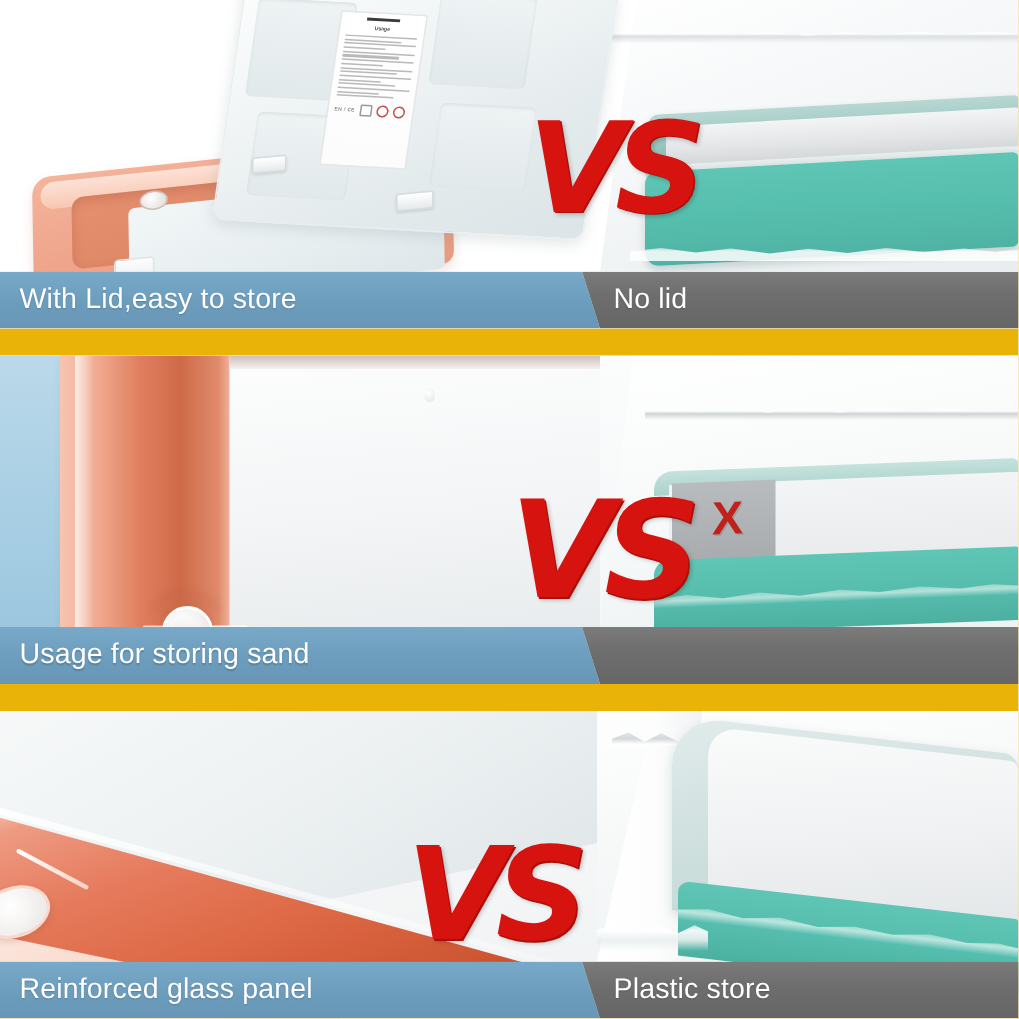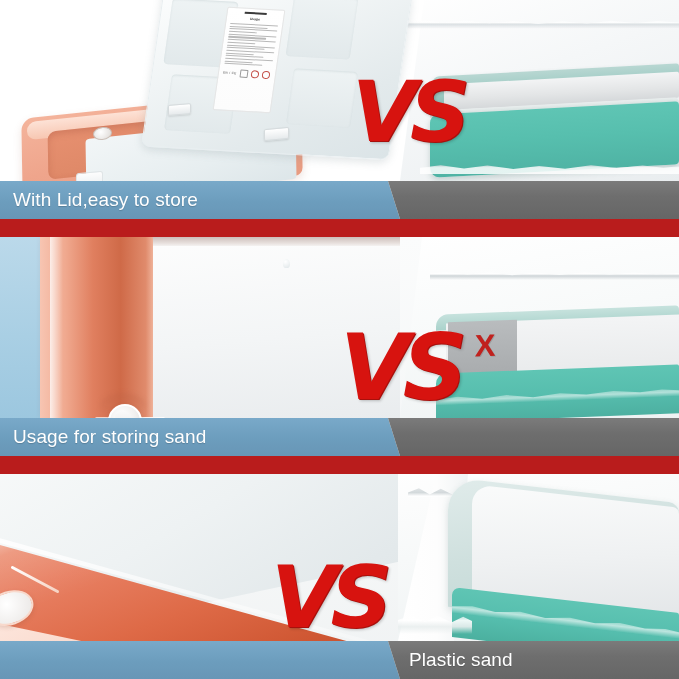--- a/index.html
+++ b/index.html
@@ -1,20 +1,20 @@
 <!DOCTYPE html>
 <html><head>
 <meta charset="utf-8">
 <style>
   html,body{margin:0;padding:0;background:#ffffff;}
   body{
     width:679px;height:679px;overflow:hidden;
     font-family:"Liberation Sans","DejaVu Sans",sans-serif;
   }
-  .sheet{position:relative;width:679px;height:679px;background:#b91c1c;}
+  .sheet{position:relative;width:679px;height:679px;background:#eab308;}
 
   
   .panel{position:absolute;left:0;width:679px;overflow:hidden;background:#ffffff;}
   .panel-art{position:absolute;left:0;top:0;width:679px;height:100%;overflow:hidden;}
 
   
   .caption-bar{position:absolute;left:0;bottom:0;width:679px;height:38px;overflow:hidden;padding-left:36px;}
   .cap-left{
     position:absolute;left:0;top:0;height:38px;width:400px;
     background:linear-gradient(180deg,#79a9c9 0%,#6c9dbd 55%,#6896b6 100%);
@@ -412,20 +412,21 @@
       <div class="p1-hinge p1-h1"></div>
       <div class="p1-hinge p1-h2"></div>
 
       <div class="vs" style="left:352px;top:78px;font-size:84px;">VS</div>
     </div>
 
     <div class="caption-bar">
       <div class="cap-left"></div>
       <div class="cap-right"></div>
       <div class="cap-text l">With Lid,easy to store</div>
+      <div class="cap-text r">No lid</div>
     </div>
   </section>
 
   <section class="panel" id="panel2">
     <div class="panel-art">
       <div class="p2-bg"></div>
       <div class="p2-blue"></div>
       <div class="p2-coralwall"></div>
       <div class="p2-coral-hi"></div>
       <div class="p2-white"></div>
@@ -474,17 +475,18 @@
       <div class="p3-box-body"></div>
       <div class="p3-tear-bot"></div>
       <div class="p3-tear-left"></div>
 
       <div class="vs" style="left:271px;top:88px;font-size:86px;">VS</div>
     </div>
 
     <div class="caption-bar">
       <div class="cap-left"></div>
       <div class="cap-right"></div>
-      <div class="cap-text r">Plastic sand</div>
+      <div class="cap-text l">Reinforced glass panel</div>
+      <div class="cap-text r">Plastic store</div>
     </div>
   </section>
 
 </div>
 
 </body></html>

